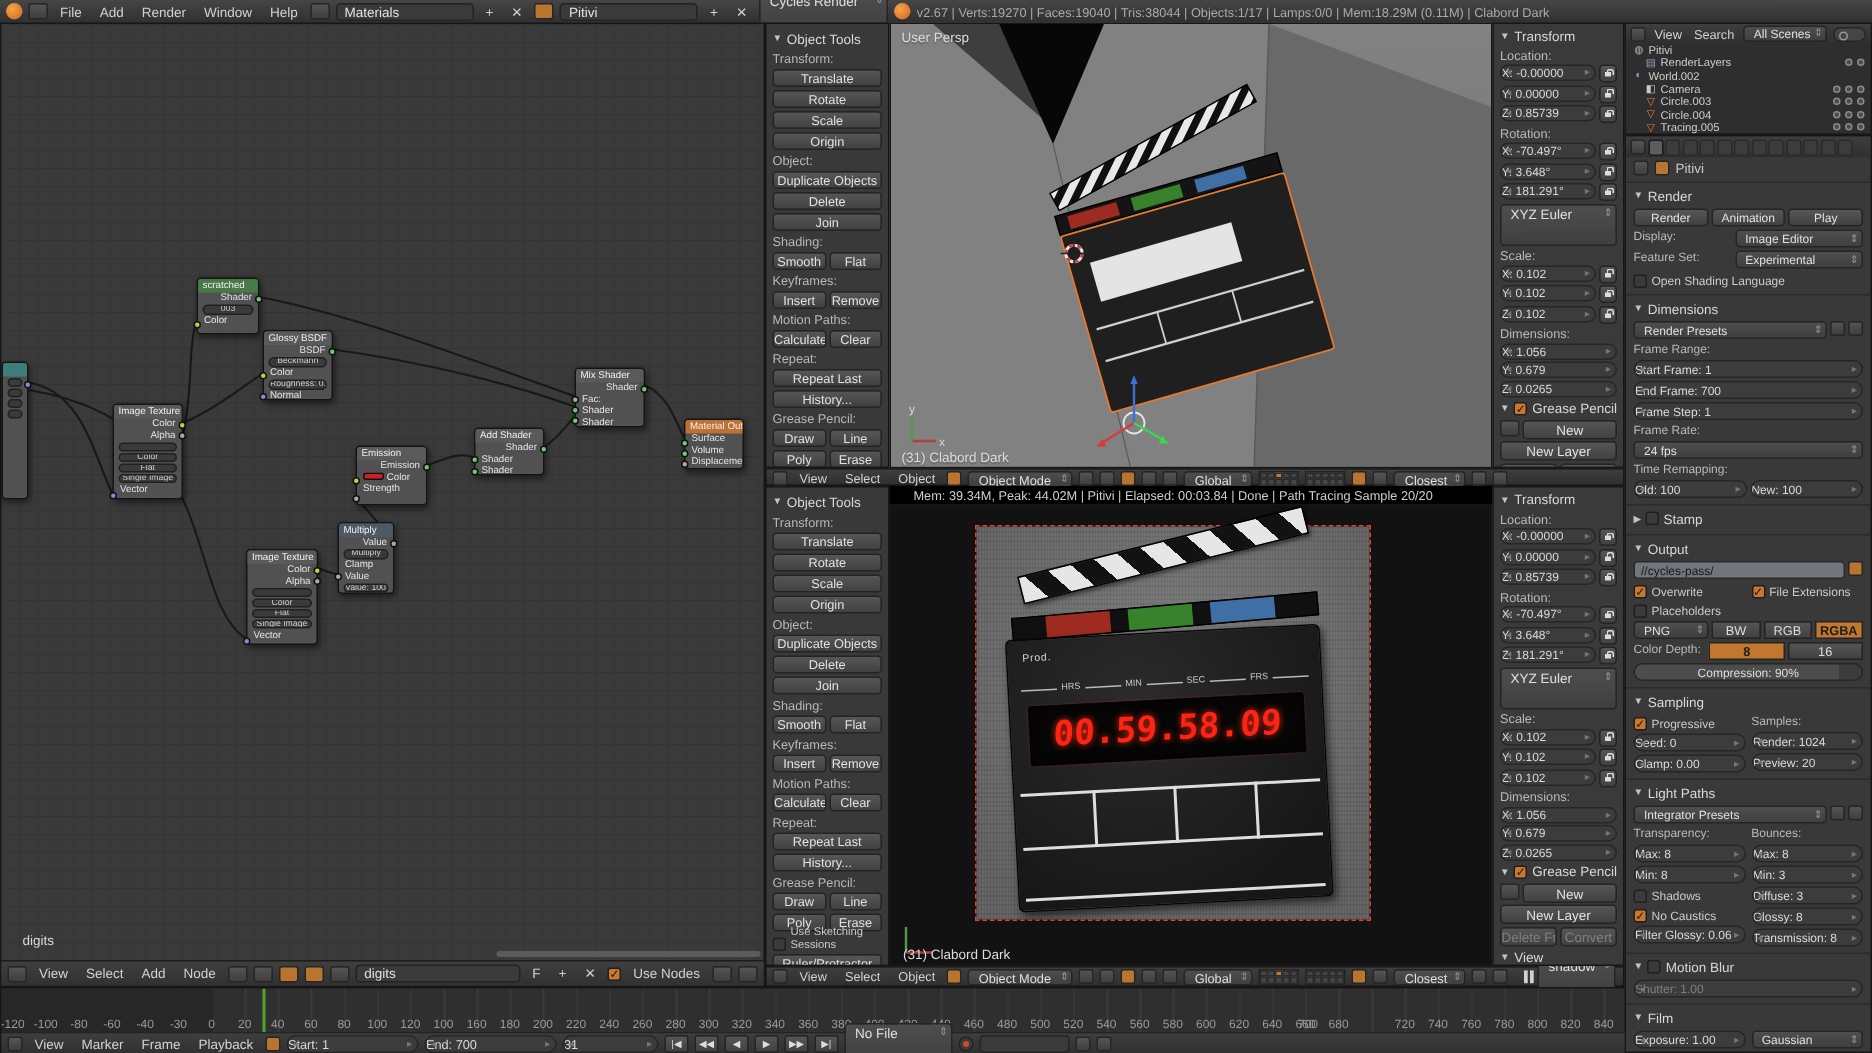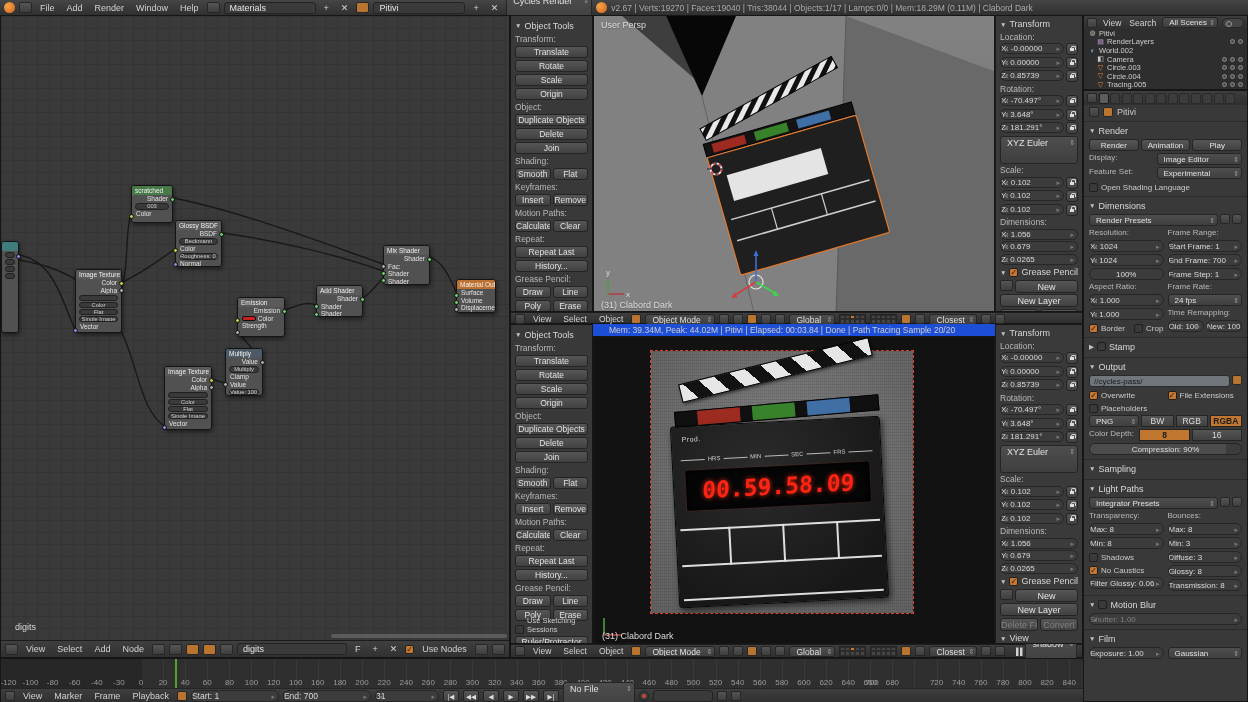--- a/index.html
+++ b/index.html
@@ -59,21 +59,21 @@
 .ts-inner .btn{height:12px;line-height:11px;font-size:8.5px}
 .row2{display:flex;gap:2px}
 #vp-top{left:593px;top:15px;width:402px;height:297px;background:#787878;overflow:hidden}
 #vp-hdr1{left:510px;top:312px;width:573px;height:12px;background:linear-gradient(#3e3e3e,#2f2f2f);border-top:1px solid #1c1c1c}
 .vph-inner{display:flex;align-items:center;gap:4px;padding:0 4px;height:12px;overflow:hidden}
 .vph-inner .menu,.vph-inner .dd{font-size:8.5px}
 .vph-inner .dd{height:11px;line-height:10px}
 .layergrid{display:grid;grid-template-columns:repeat(5,5px);grid-auto-rows:4.5px;gap:0;border:1px solid #232323}
 .layergrid i{border:0.5px solid #2c2c2c;background:#454545}
 .layergrid i.on{background:#c8772f}
-#renderbar{left:593px;top:324px;width:442px;height:12px;background:#1d4ed8;color:#cfcfcf;line-height:12px;padding:0 16px;font-size:8.5px;white-space:nowrap;overflow:hidden}
+#renderbar{left:593px;top:324px;width:442px;height:12px;background:#000000;color:#cfcfcf;line-height:12px;padding:0 16px;font-size:8.5px;white-space:nowrap;overflow:hidden}
 #vp-bot{left:593px;top:336px;width:402px;height:308px;background:#121212;overflow:hidden}
 #vp-hdr2{left:510px;top:644px;width:573px;height:14px;background:linear-gradient(#3e3e3e,#2f2f2f);border-top:1px solid #1c1c1c;display:flex;align-items:center}
 #side1{left:995px;top:15px;width:88px;height:297px;background:#3a3a3a;overflow:hidden;border-left:1px solid #1c1c1c}
 #side2{left:995px;top:324px;width:88px;height:320px;background:#3a3a3a;overflow:hidden;border-left:1px solid #1c1c1c}
 .sb-inner{padding:2px 4px;display:flex;flex-direction:column;gap:1.5px}
 .sb-inner .num{height:11px;line-height:10px;font-size:8px}
 .sb-inner .phead{height:12px}
 .vlabel{position:absolute;color:#dcdcdc;font-size:9px;text-shadow:0 1px 1px rgba(0,0,0,.25)}
 
 #rimg{left:57px;top:14px;width:262px;height:262px;background:radial-gradient(circle at 50% 40%,#7b7b7b,#5d5d5d 85%);outline:1px dashed #e0402e}
@@ -868,35 +868,20 @@
         <span class="tri">▼</span>
         <span>Dimensions</span>
       </div>
     <div class="row2">
         <span class="dd grow">Render Presets</span>
         <span class="ibox sm"></span>
         <span class="ibox sm"></span>
       </div>
     <div class="cols2">
       <div>
-        <span class="lbl">Resolution:</span>
-        <div class="num">X: 1024</div>
-        <div class="num">Y: 1024</div>
-        <div class="sldr"><span>100%</span></div>
-        <span class="lbl">Aspect Ratio:</span>
-        <div class="num">X: 1.000</div>
-        <div class="num">Y: 1.000</div>
-        <div class="chkrow">
-            <span class="chk on"></span>
-            <span>Border</span>
-            <span class="chk" style="margin-left:6px"></span>
-            <span>Crop</span>
-          </div>
-      </div>
-      <div>
         <span class="lbl">Frame Range:</span>
         <div class="num">Start Frame: 1</div>
         <div class="num">End Frame: 700</div>
         <div class="num">Frame Step: 1</div>
         <span class="lbl">Frame Rate:</span>
         <span class="dd">24 fps</span>
         <span class="lbl">Time Remapping:</span>
         <div class="row2">
             <div class="num grow">Old: 100</div>
             <div class="num grow">New: 100</div>
@@ -949,20 +934,35 @@
       <span class="seg on">8</span>
       <span class="seg">16</span>
     </div>
     <div class="sldr"><span class="fill" style="width:90%"></span><span>Compression: 90%</span></div>
   </div>
   <div class="pp">
     <div class="phead">
         <span class="tri">▼</span>
         <span>Sampling</span>
       </div>
+    <div class="cols2">
+      <div>
+        <div class="chkrow">
+            <span class="chk on"></span>
+            <span>Progressive</span>
+          </div>
+        <div class="num">Seed: 0</div>
+        <div class="num">Clamp: 0.00</div>
+      </div>
+      <div>
+        <span class="lbl">Samples:</span>
+        <div class="num">Render: 1024</div>
+        <div class="num">Preview: 20</div>
+      </div>
+    </div>
   </div>
   <div class="pp">
     <div class="phead">
         <span class="tri">▼</span>
         <span>Light Paths</span>
       </div>
     <div class="row2">
         <span class="dd grow">Integrator Presets</span>
         <span class="ibox sm"></span>
         <span class="ibox sm"></span>

